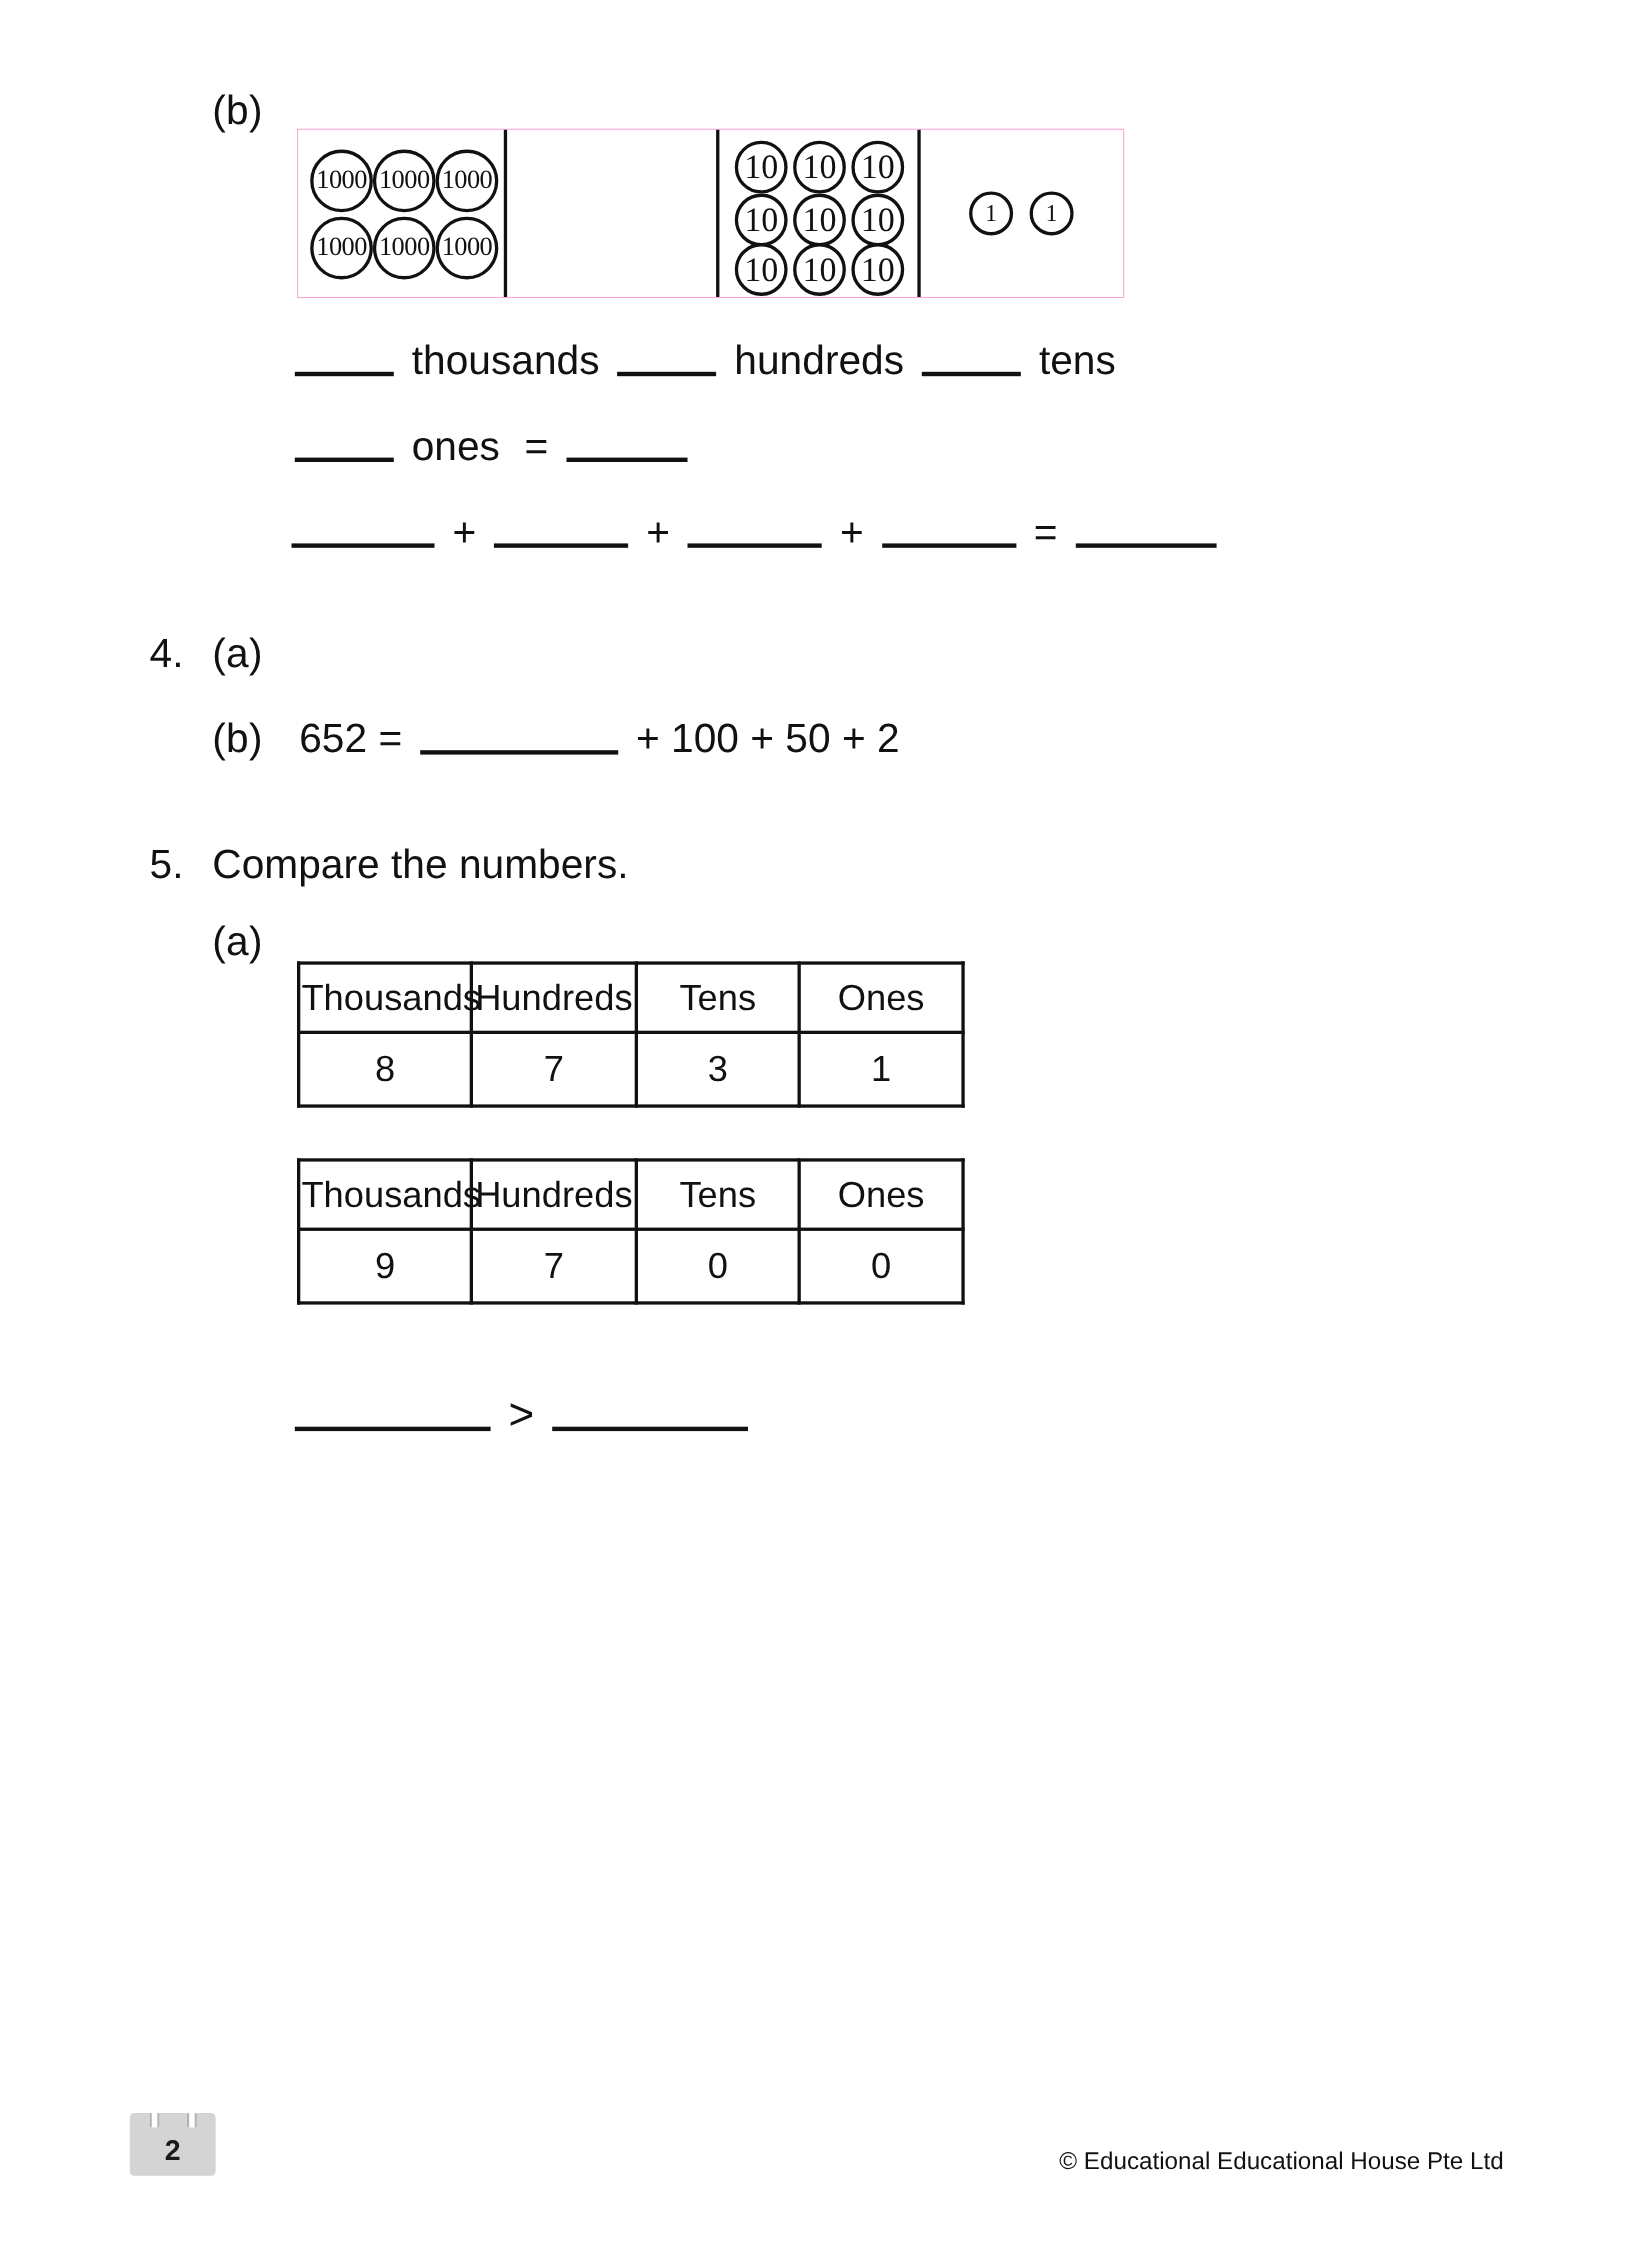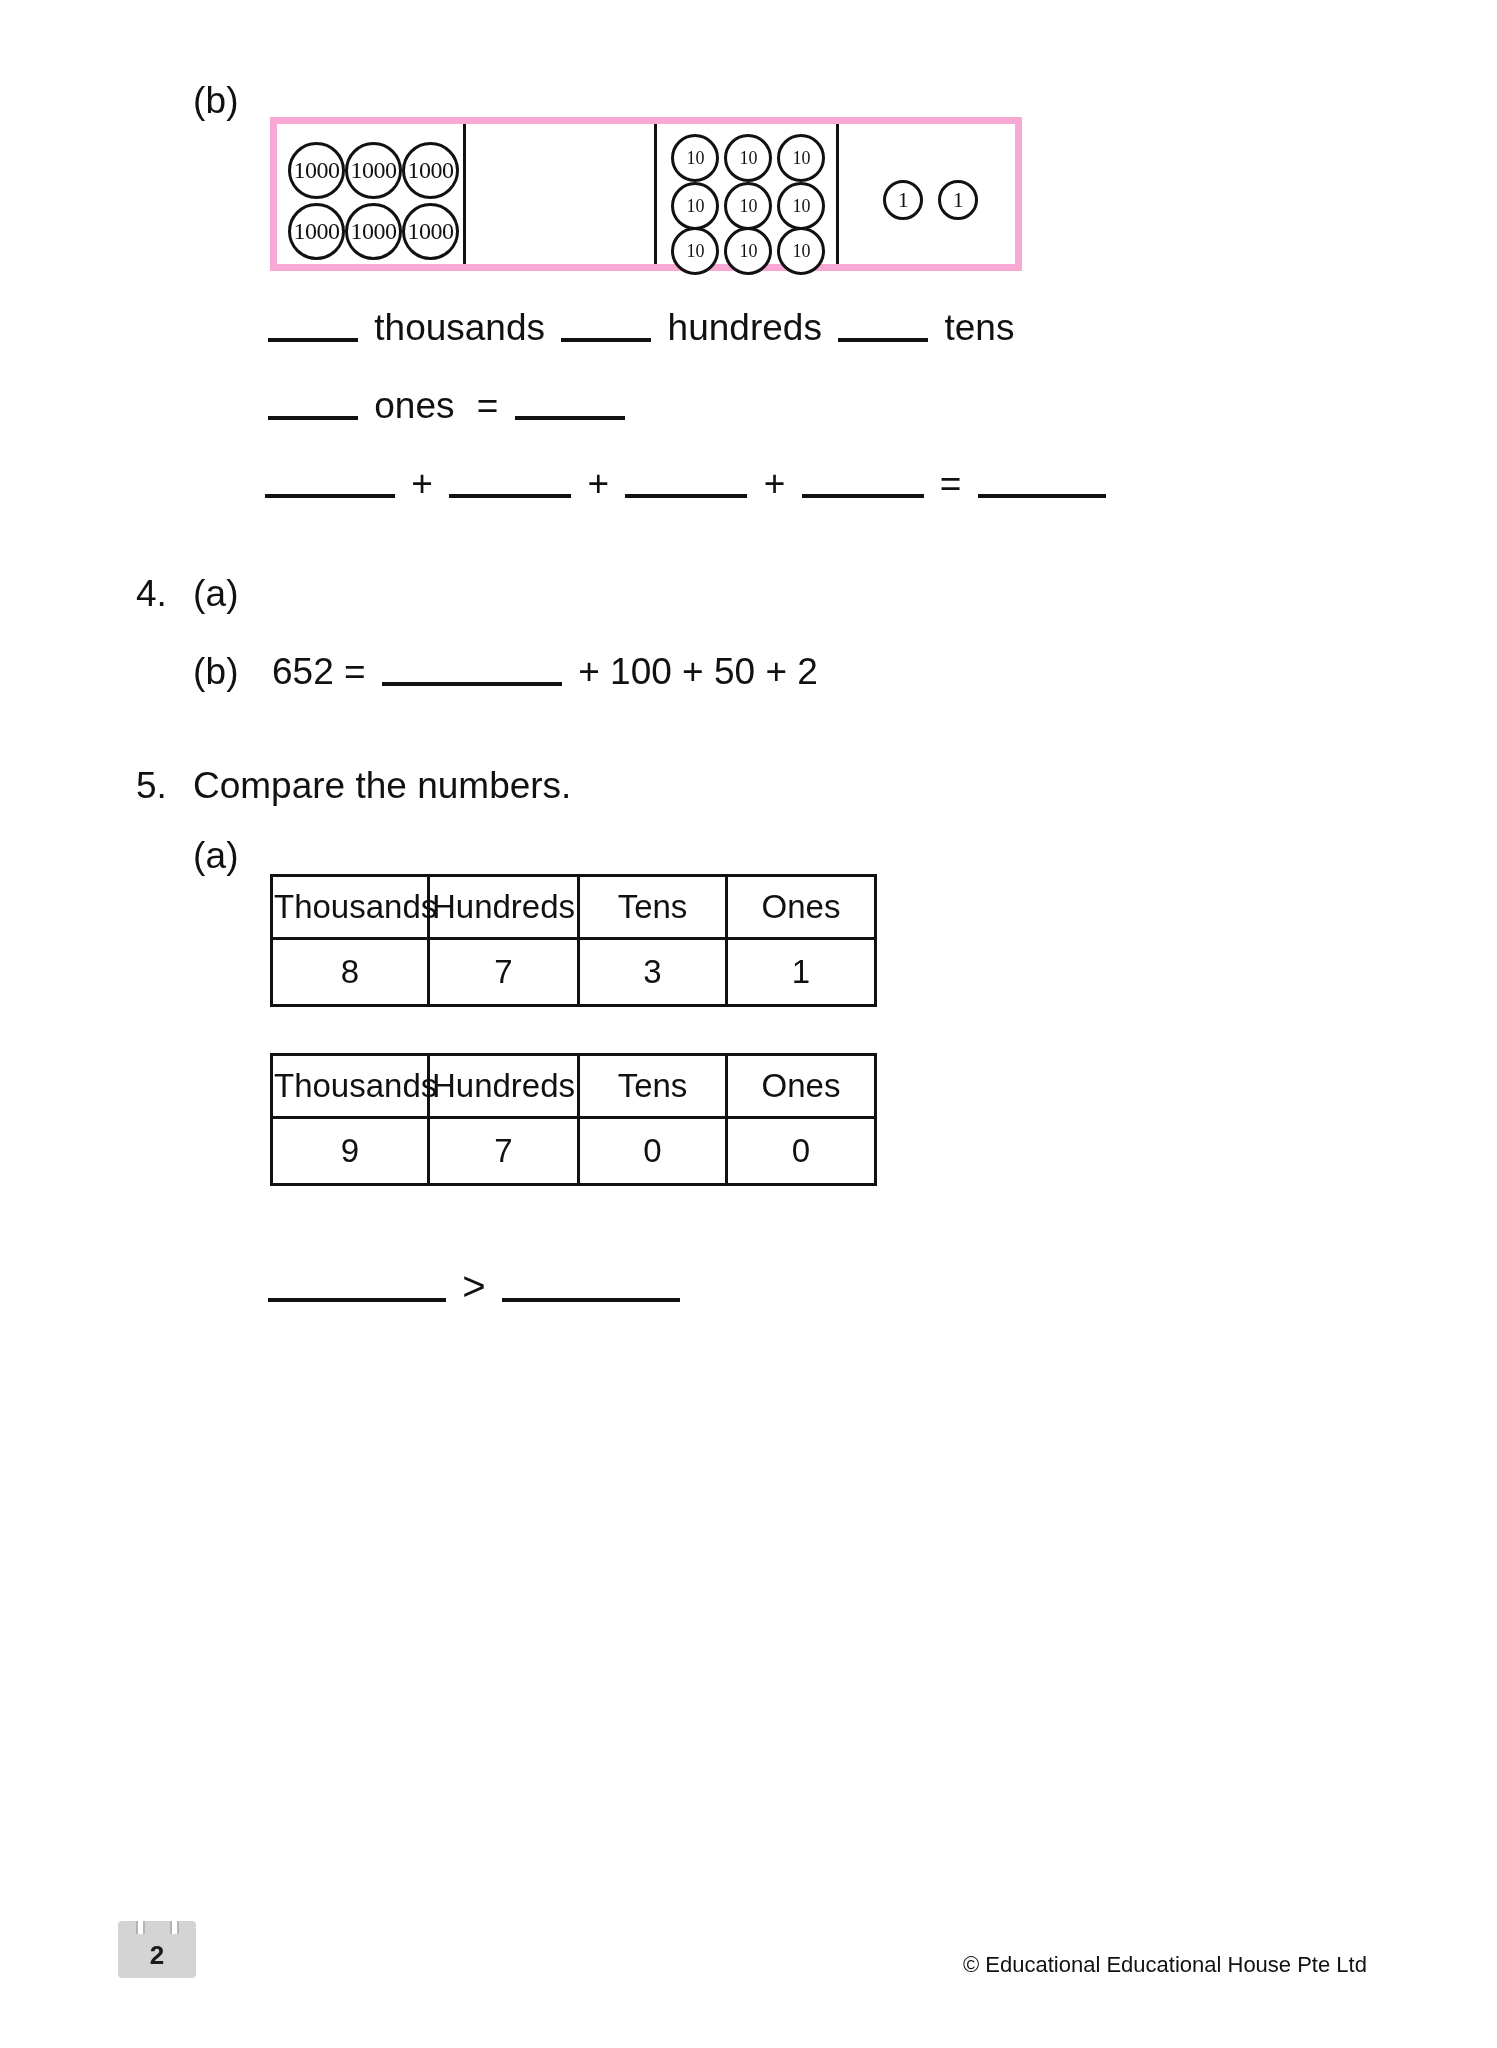--- a/index.html
+++ b/index.html
@@ -56,21 +56,21 @@
     font-size: 37px;
     white-space: nowrap;
     color: #111;
   }
   .fillline .txt { padding: 0 6px; }
 
   
   .pvbox {
     position: absolute;
     box-sizing: border-box;
-    border: 7px solid #f9a8d4;
+    border: 1px solid #f9a8d4;
     display: flex;
   }
   .pvcol {
     box-sizing: border-box;
     border-right: 3px solid #111;
     position: relative;
   }
   .pvcol:last-child { border-right: none; }
 
   .disc {
@@ -85,21 +85,21 @@
     color: #111;
     background: #fff;
   }
   .disc.k {
     width: 57px; height: 57px;
     font-size: 24px;
     letter-spacing: -0.5px;
   }
   .disc.t {
     width: 48px; height: 48px;
-    font-size: 18px;
+    font-size: 31px;
   }
   .disc.o {
     width: 40px; height: 40px;
     font-size: 22px;
   }
 
   
   .pvtable {
     position: absolute;
     border-collapse: collapse;

